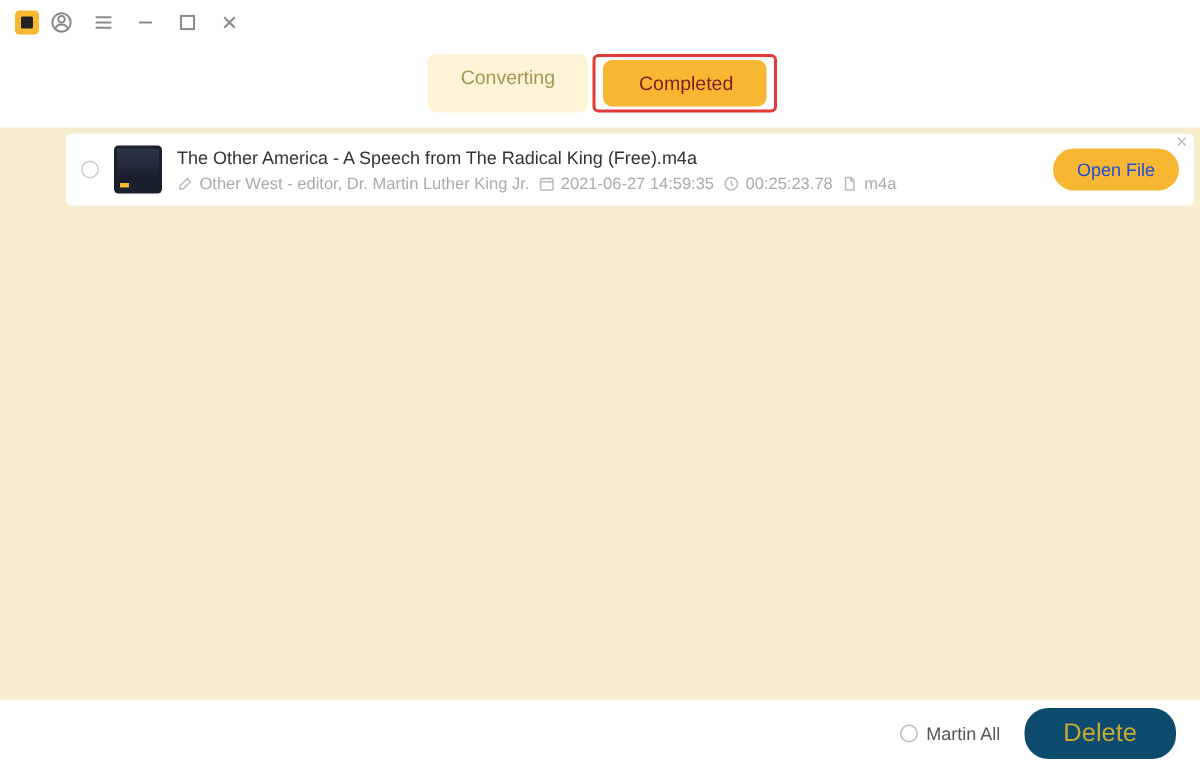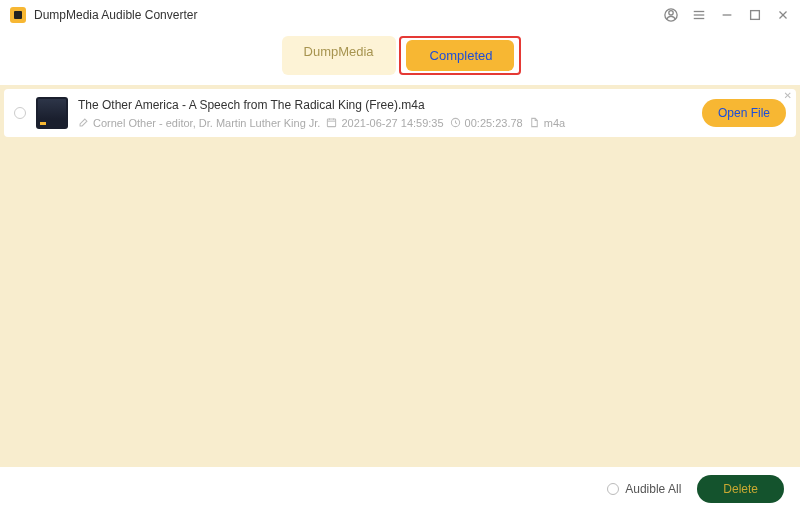--- a/index.html
+++ b/index.html
@@ -10,52 +10,51 @@
     .app-logo { width: 16px; height: 16px; background: #f7b733; border-radius: 3px; display: flex; align-items: center; justify-content: center; margin-right: 8px; }
     .app-logo-inner { width: 8px; height: 8px; background: #222; border-radius: 1px; }
     .app-title { font-size: 12px; color: #333; flex: 1; }
     .window-controls { display: flex; gap: 14px; align-items: center; }
     .window-controls .wc { width: 14px; height: 14px; display: flex; align-items: center; justify-content: center; color: #888; cursor: pointer; }
     .window-controls svg { width: 14px; height: 14px; stroke: #888; fill: none; stroke-width: 1.5; }
 
     
     .tabs { display: flex; justify-content: center; padding: 6px 0 10px; }
     .tab { padding: 8px 22px; font-size: 13px; color: #a79450; background: #fdf3d6; border-radius: 6px; margin: 0 3px; cursor: pointer; }
-    .tab.active { background: #f7b733; color: #1d4ed8; padding-left: 24px; }
+    .tab.active { background: #f7b733; color: #7f1d1d; padding-left: 24px; }
     .tab-highlight { border: 2.5px solid #e53935; border-radius: 4px; padding: 2px; }
 
     
     .list-area { flex: 1; background: #f8edce; padding: 4px 4px; overflow: hidden; }
-    .item-card { background: #fff; border-radius: 4px; padding: 8px 10px; display: flex; align-items: center; position: relative; }
+    .item-card { background: #fff; border-radius: 4px; padding: 8px 10px; display: flex; align-items: center; position: relative; margin-left: 40px; }
     .item-check { width: 12px; height: 12px; border: 1px solid #ccc; border-radius: 50%; margin-right: 10px; flex-shrink: 0; cursor: pointer; }
     .item-thumb { width: 32px; height: 32px; background: #1a1f2e; border-radius: 3px; margin-right: 10px; flex-shrink: 0; position: relative; }
     .item-thumb::after { content: ""; position: absolute; top: 2px; left: 2px; right: 2px; bottom: 10px; background: linear-gradient(#2d3548, #1a1f2e); border-radius: 1px; }
     .item-thumb::before { content: ""; position: absolute; bottom: 4px; left: 4px; width: 6px; height: 3px; background: #f7b733; }
     .item-info { flex: 1; min-width: 0; }
     .item-title { font-size: 12px; color: #333; margin-bottom: 5px; }
     .item-meta { display: flex; align-items: center; gap: 6px; font-size: 11px; color: #aaa; }
     .meta-seg { display: flex; align-items: center; gap: 4px; }
     .meta-seg svg { width: 11px; height: 11px; stroke: #bbb; fill: none; stroke-width: 1.5; }
     .open-file-btn { background: #f7b733; color: #1d4ed8; font-size: 12px; padding: 7px 16px; border-radius: 16px; border: none; cursor: pointer; margin-left: 10px; flex-shrink: 0; }
     .item-close { position: absolute; top: 2px; right: 4px; font-size: 10px; color: #bbb; cursor: pointer; line-height: 1; }
 
     
     .footer { height: 44px; display: flex; align-items: center; justify-content: flex-end; padding: 0 16px; gap: 16px; background: #fff; }
     .select-all-wrap { display: flex; align-items: center; gap: 6px; font-size: 12px; color: #555; cursor: pointer; }
     .select-all-check { width: 12px; height: 12px; border: 1px solid #bbb; border-radius: 50%; }
-    .delete-btn { background: #14532d; color: #c9a932; border: none; padding: 7px 26px; border-radius: 16px; font-size: 12px; cursor: pointer; }
+    .delete-btn { background: #0c4a6e; color: #c9a932; border: none; padding: 7px 26px; border-radius: 16px; font-size: 17px; cursor: pointer; }
   </style>
 </head>
 <body>
 
 <div class="titlebar">
   <div class="app-logo">
       <div class="app-logo-inner"></div>
     </div>
-  <div class="app-title">DumpMedia Audible Converter</div>
   <div class="window-controls">
     <div class="wc">
       <svg viewBox="0 0 16 16">
           <circle cx="8" cy="5.5" r="2.5"></circle>
           <path d="M3 13c1-2.5 3-3.5 5-3.5s4 1 5 3.5"></path>
           <circle cx="8" cy="8" r="7"></circle>
         </svg>
     </div>
     <div class="wc">
       <svg viewBox="0 0 16 16">
@@ -77,38 +76,38 @@
     <div class="wc">
       <svg viewBox="0 0 16 16">
           <line x1="4" y1="4" x2="12" y2="12"></line>
           <line x1="12" y1="4" x2="4" y2="12"></line>
         </svg>
     </div>
   </div>
 </div>
 
 <div class="tabs">
-  <div class="tab">DumpMedia</div>
+  <div class="tab">Converting</div>
   <div class="tab-highlight">
     <div class="tab active">Completed</div>
   </div>
 </div>
 
 <div class="list-area">
   <div class="item-card">
     <div class="item-check"></div>
     <div class="item-thumb"></div>
     <div class="item-info">
       <div class="item-title">The Other America - A Speech from The Radical King (Free).m4a</div>
       <div class="item-meta">
         <div class="meta-seg">
           <svg viewBox="0 0 16 16">
               <path d="M10 3l3 3-7 7H3v-3z"></path>
             </svg>
-          <span>Cornel Other - editor, Dr. Martin Luther King Jr.</span>
+          <span>Other West - editor, Dr. Martin Luther King Jr.</span>
         </div>
         <div class="meta-seg">
           <svg viewBox="0 0 16 16">
               <rect x="2" y="3" width="12" height="11" rx="1"></rect>
               <line x1="2" y1="6" x2="14" y2="6"></line>
               <line x1="5" y1="2" x2="5" y2="4"></line>
               <line x1="11" y1="2" x2="11" y2="4"></line>
             </svg>
           <span>2021-06-27 14:59:35</span>
         </div>
@@ -129,16 +128,16 @@
       </div>
     </div>
     <button class="open-file-btn">Open File</button>
     <div class="item-close">✕</div>
   </div>
 </div>
 
 <div class="footer">
   <div class="select-all-wrap">
     <div class="select-all-check"></div>
-    <span>Audible All</span>
+    <span>Martin All</span>
   </div>
   <button class="delete-btn">Delete</button>
 </div>
 
 </body></html>

